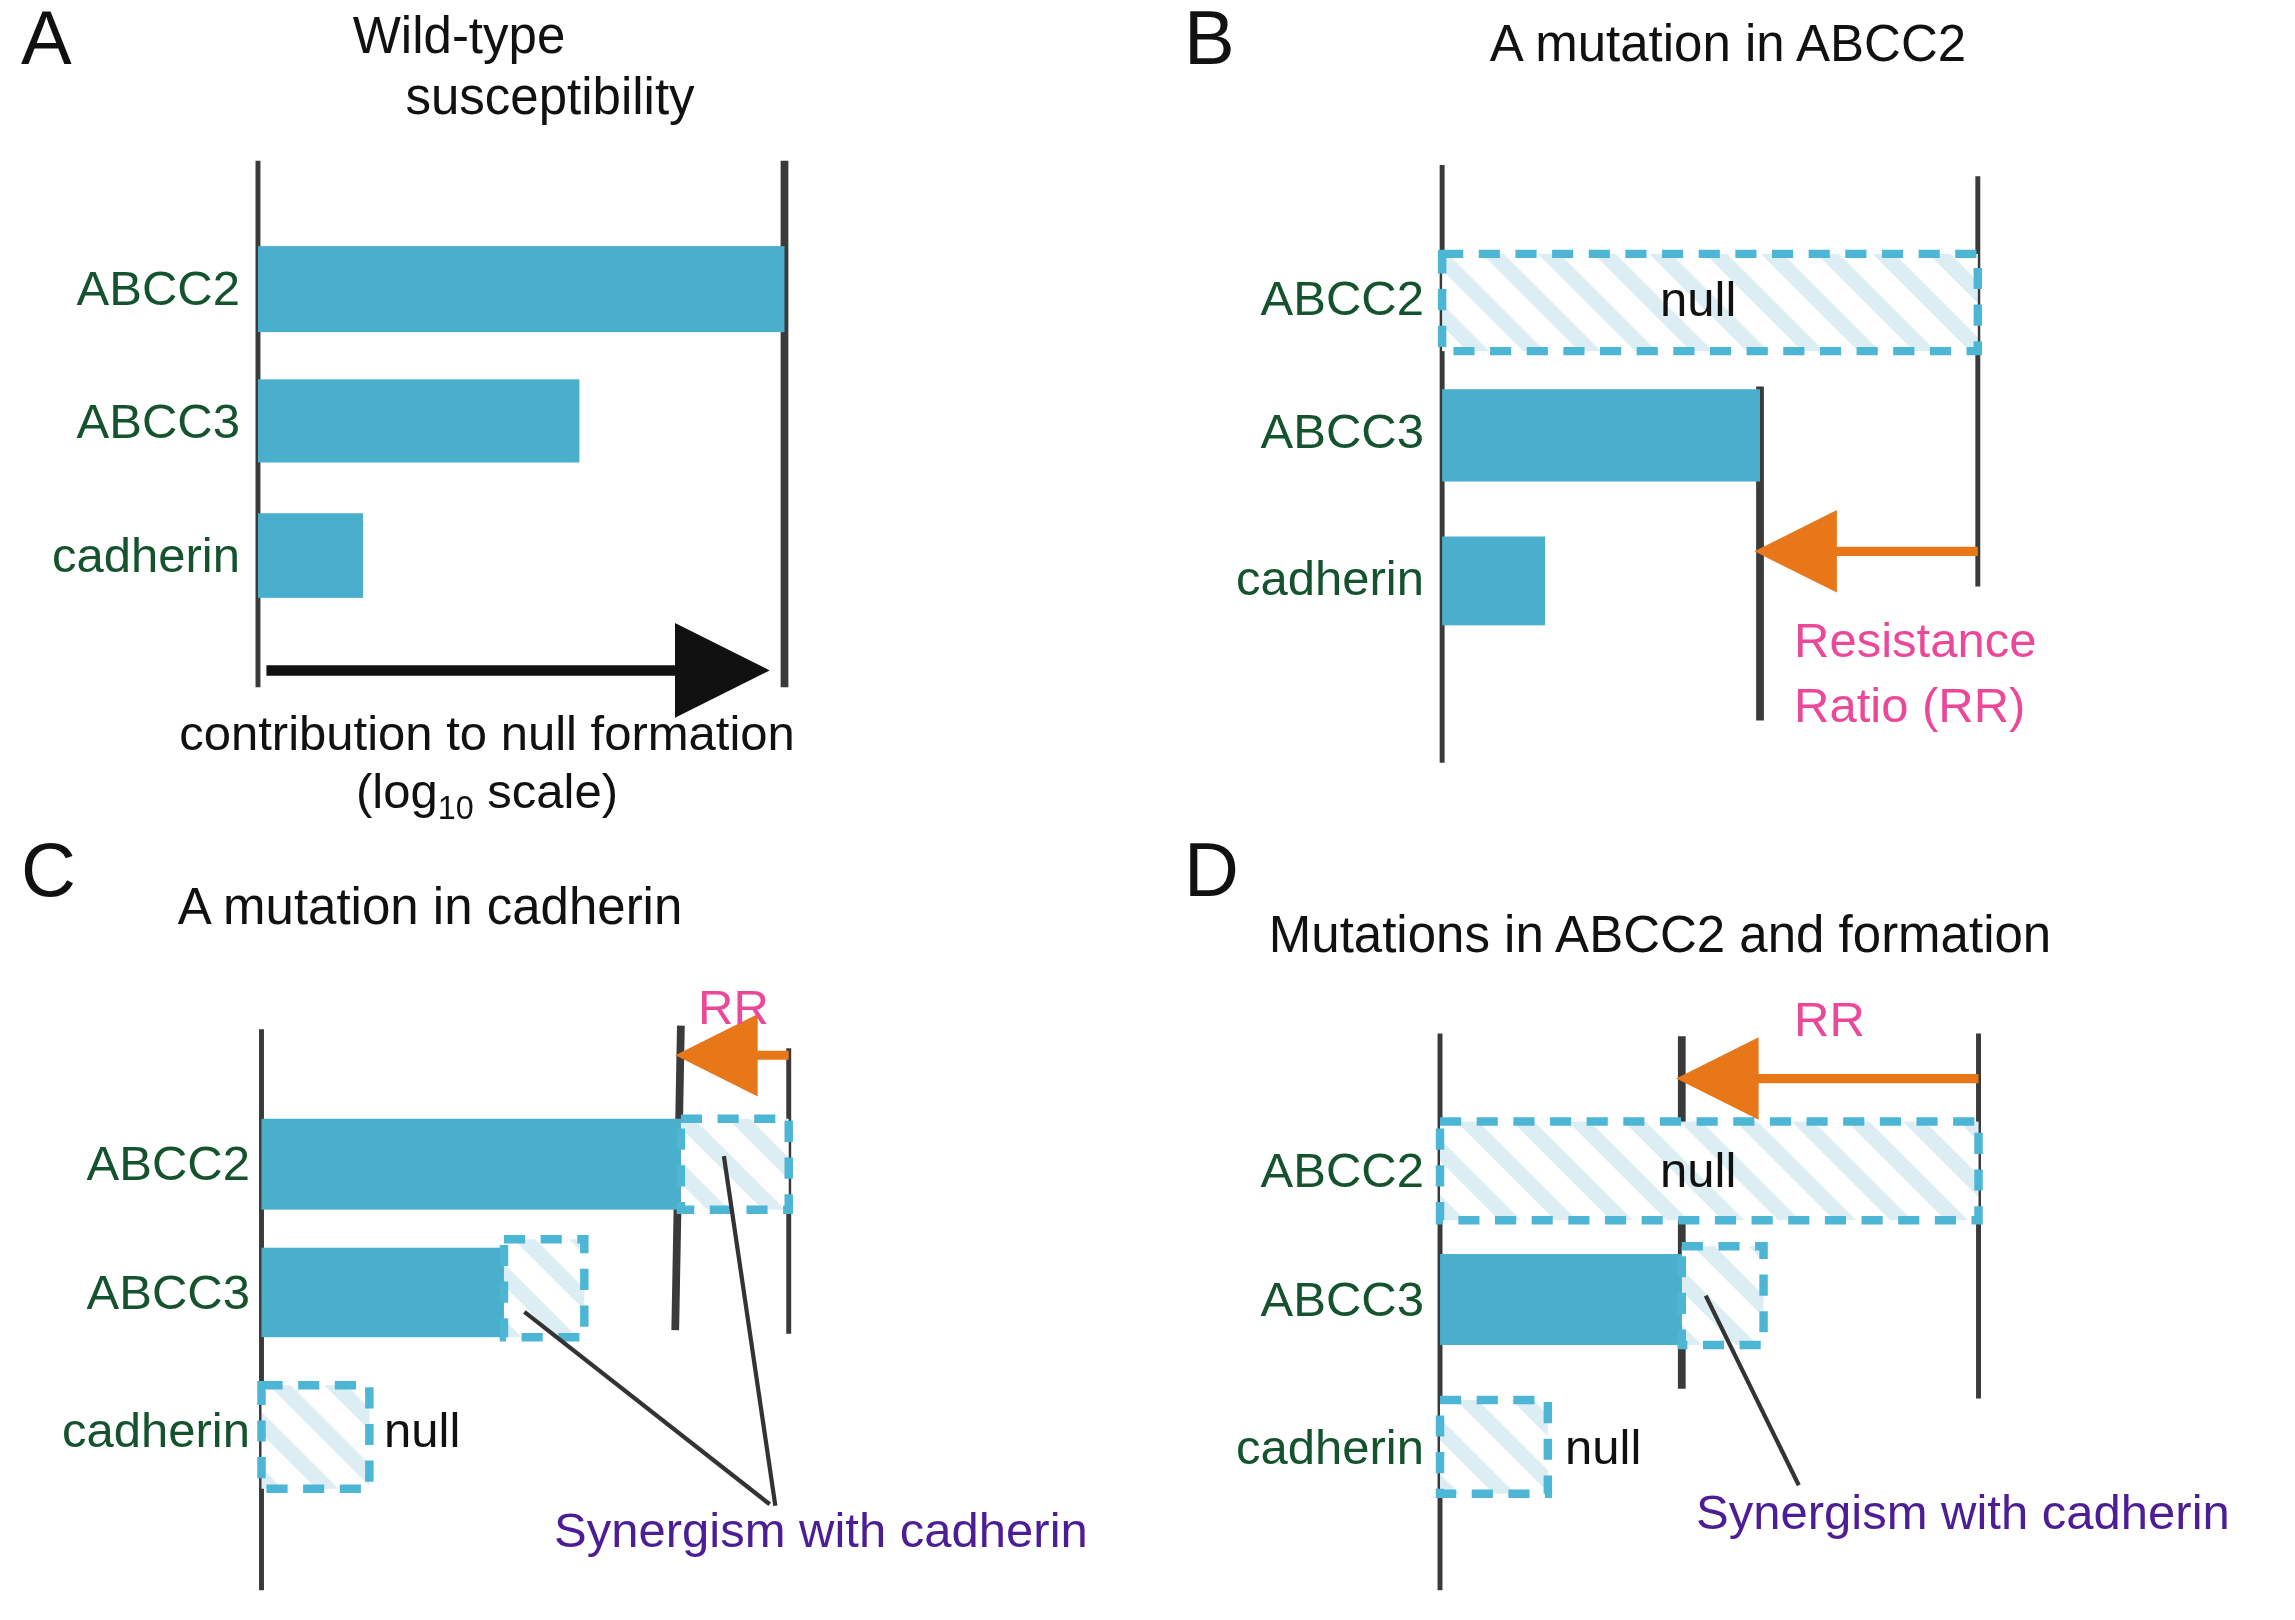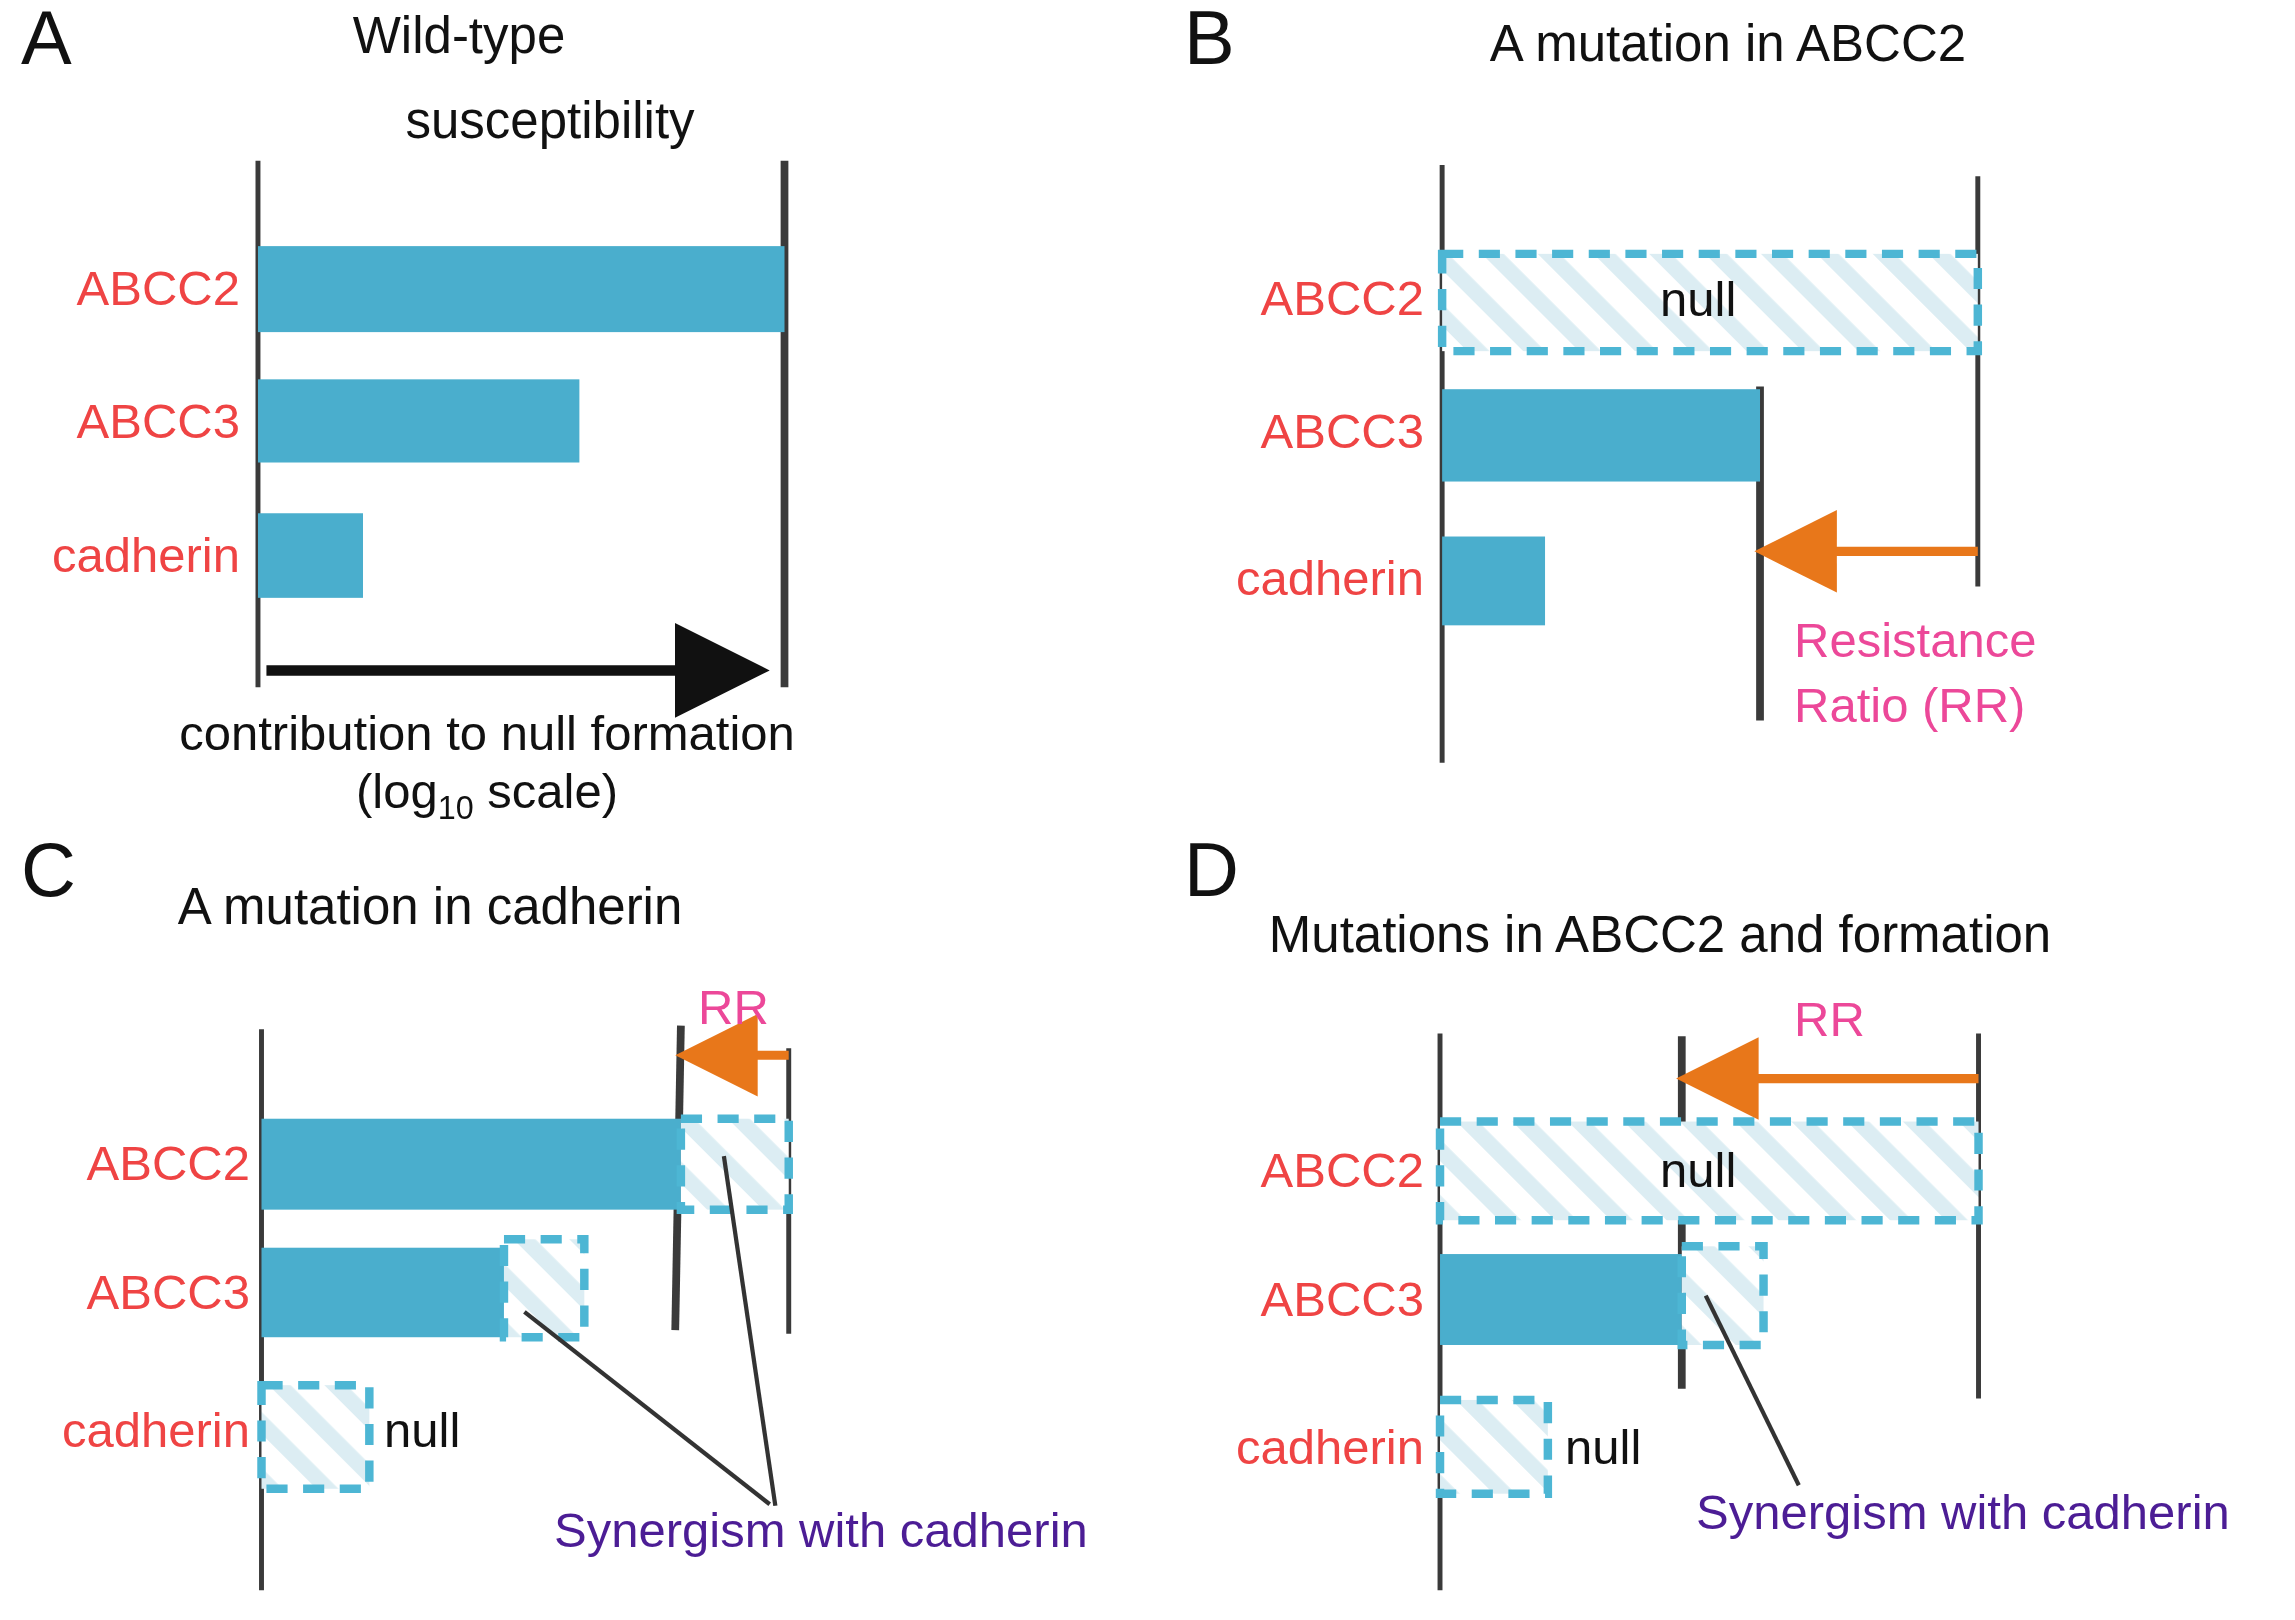--- a/index.html
+++ b/index.html
@@ -28,21 +28,21 @@
     font-size:51px;
     line-height:1.12;
     color:#111;
     text-align:center;
     white-space:nowrap;
   }
   .row-label{
     position:absolute;
     font-size:49px;
     line-height:1;
-    color:#ef4444;
+    color:#14532d;
     text-align:right;
     white-space:nowrap;
   }
   .null-label{
     position:absolute;
     font-size:49px;
     line-height:1;
     color:#111;
     white-space:nowrap;
   }
@@ -150,21 +150,21 @@
 
       <line x1="2807" y1="1530" x2="2404" y2="1530" stroke="#E8771A" stroke-width="13" marker-end="url(#arrowOrangeL)"></line>
 
       <polyline points="2420,1838 2552,2107" fill="none" stroke="#333333" stroke-width="6"></polyline>
     </g>
   </svg>
 
   <div class="panel">
     <div class="panel-letter" style="left:21px;top:0px;">A</div>
     <div class="panel-title" style="left:212px;top:7px;width:494px;">Wild-type</div>
-    <div class="panel-title" style="left:303px;top:68px;width:494px;text-align:center;margin-top:24px;">susceptibility</div>
+    <div class="panel-title" style="left:303px;top:68px;width:494px;text-align:center;">susceptibility</div>
 
     <div class="row-label" style="left:0px;top:264px;width:240px;">ABCC2</div>
     <div class="row-label" style="left:0px;top:397px;width:240px;">ABCC3</div>
     <div class="row-label" style="left:0px;top:531px;width:240px;">cadherin</div>
 
     <div class="axis-caption" style="left:71px;top:705px;width:832px;">contribution to null formation</div>
     <div class="axis-caption" style="left:71px;top:763px;width:832px;"><span>(log</span><span class="sub">10</span><span> scale)</span></div>
   </div>
 
   <div class="panel">

